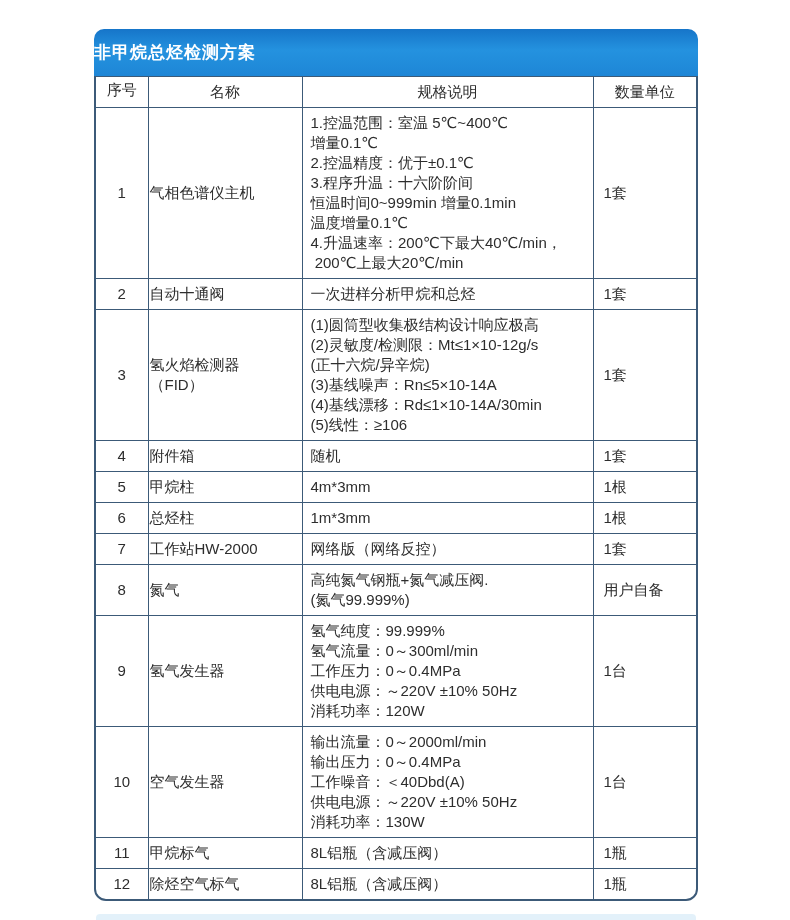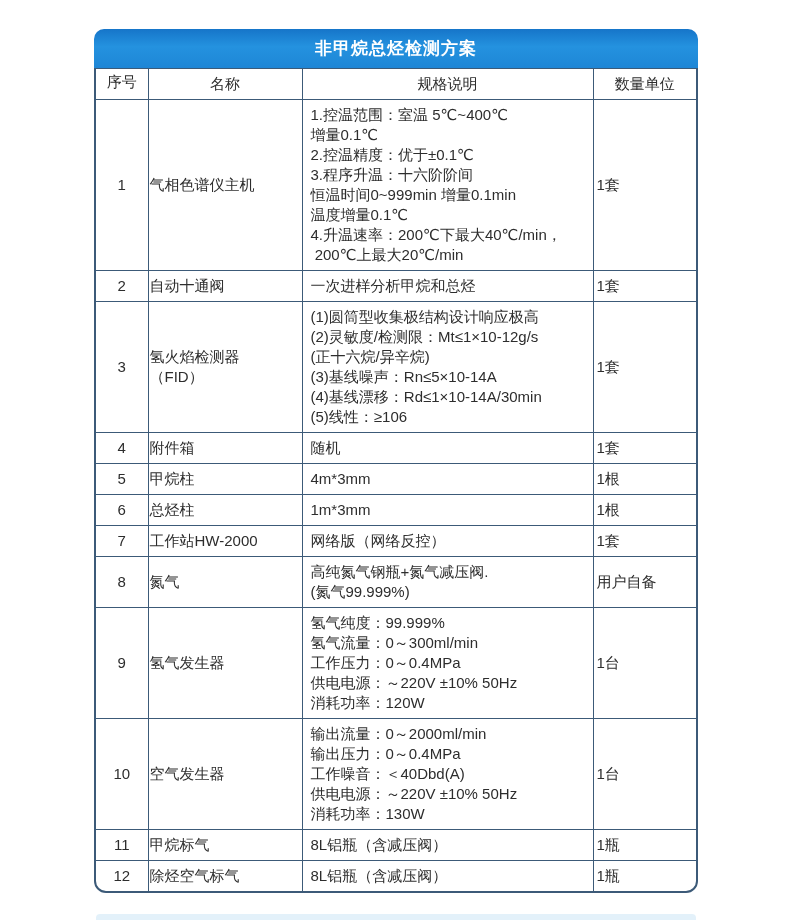--- a/index.html
+++ b/index.html
@@ -9,24 +9,24 @@
     font-family: "Liberation Sans", "DejaVu Sans", sans-serif;
     position: relative;
     overflow: hidden;
   }
   .card {
     position: absolute;
     left: 94px; top: 29px;
     width: 604px;
   }
   .title-bar {
-    height: 39px;
+    height: 47px;
     border-radius: 10px 10px 0 0;
     background: linear-gradient(180deg, #1675c9 0%, #2492df 45%, #1e86d6 100%);
-    display: flex; align-items: center; justify-content: center;
+    display: flex; align-items: center; justify-content: flex-start;
   }
   .title-bar .title-text {
     color: #ffffff;
     font-size: 17px;
     font-weight: bold;
     letter-spacing: 1px;
   }
   .table-wrap {
     border: 2px solid #3c5a78;
     border-top: 1.5px solid #3c5a78;
@@ -58,21 +58,21 @@
   .spec-table th {
     font-weight: normal;
     text-align: center;
     height: 30px;
     padding: 4px 9px;
   }
   .spec-table th.h-no { text-align: center; padding: 4px 2px; font-family: Liberation Mono, monospace; }
   td.cell-no { text-align: center; }
   td.cell-name { padding-left: 1px; }
   td.cell-spec { }
-  td.cell-qty { padding-left: 3px; }
+  td.cell-qty { padding-left: 10px; }
   .spec-line { white-space: pre-wrap; }
   .bottom-peek {
     position: absolute;
     left: 96px; top: 914px;
     width: 600px; height: 6px;
     border-radius: 4px 4px 0 0;
     background: #dcedf9;
     opacity: 0.8;
   }
 </style>

